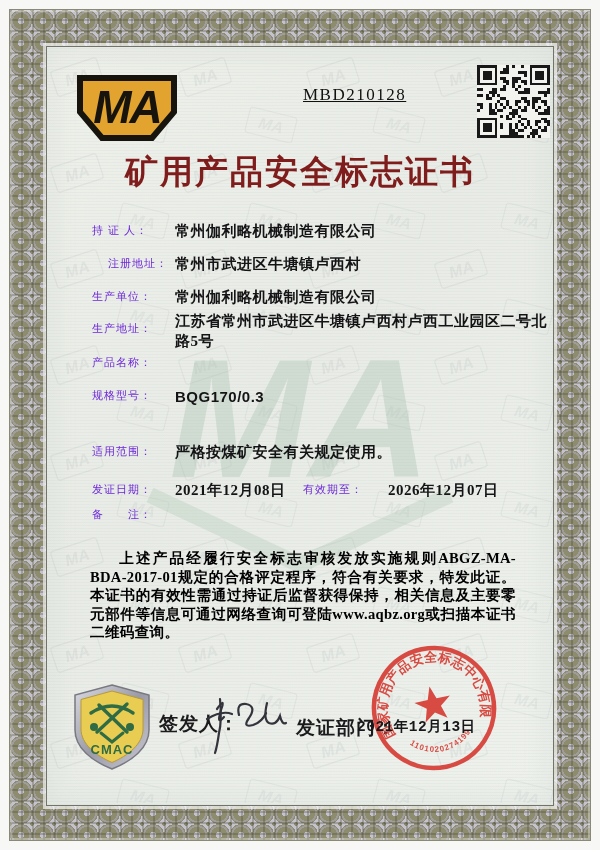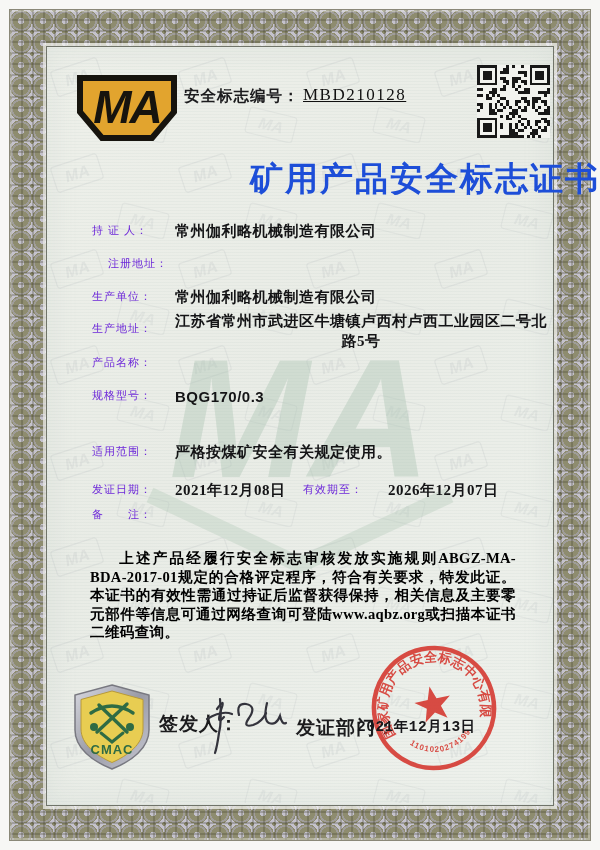--- a/index.html
+++ b/index.html
@@ -18,25 +18,25 @@
   
   .paper{position:absolute;left:46px;top:46px;right:46px;bottom:44px;
     background:
       repeating-linear-gradient(0deg, rgba(170,188,182,.10) 0 1px, rgba(0,0,0,0) 1px 3px),
       linear-gradient(135deg,#eef0ea 0%,#e9ece6 45%,#eef1ec 100%);
     border:1px solid #70746a;
     box-shadow:0 0 0 3px rgba(250,250,248,.7), inset 0 0 30px rgba(160,175,170,.18);}
 
   .abs{position:absolute;}
   .lbl{font-family:"Liberation Sans","DejaVu Sans",sans-serif;font-size:11px;color:#6d28d9;letter-spacing:1px;}
-  .val{font-weight:bold;font-size:15px;color:#141416;letter-spacing:.5px;line-height:1.3;text-align:center;}
+  .val{font-weight:bold;font-size:15px;color:#141416;letter-spacing:.5px;line-height:1.3;}
 
   .header-label{font-size:15.5px;font-weight:bold;color:#1c1c1e;letter-spacing:1px;}
   .header-num{font-size:17px;color:#111;letter-spacing:1.5px;text-decoration:underline;}
-  .title{left:0;right:0;top:157px;text-align:right;font-size:33px;font-weight:bold;color:#1d4ed8;letter-spacing:2px;}
+  .title{left:0;right:0;top:150px;text-align:center;font-size:33px;font-weight:bold;color:#7f1d1d;letter-spacing:2px;}
 
   .statement{left:90px;top:549px;width:426px;font-weight:bold;font-size:14.6px;color:#000000;
     line-height:1.27;text-align:justify;text-indent:2em;letter-spacing:.3px;}
 
   .sign-label{font-size:19px;font-weight:bold;color:#1b1b1d;letter-spacing:1px;}
   .issue-date2{font-size:14.5px;font-weight:bold;color:#17171a;letter-spacing:.5px;}
 
   svg{display:block;}
   .noevt{pointer-events:none;}
 </style>
@@ -67,21 +67,20 @@
       <text x="0" y="40" text-anchor="middle" font-size="168" font-weight="bold" font-style="italic" font-family="'Liberation Sans',sans-serif" fill="#a9c3b1" opacity="0.38">MA</text>
       <path d="M -150 58 L 0 128 L 150 58" fill="none" stroke="#a9c3b1" stroke-width="16" opacity="0.30"></path>
     </g>
   </svg>
 
   <svg class="abs" style="left:76px;top:74px;" width="102" height="68" viewBox="0 0 102 68">
     <path d="M4,4 H98 V38 L76,64 H26 L4,38 Z" fill="#e2a42e" stroke="#17140e" stroke-width="6" stroke-linejoin="miter"></path>
     <text x="51" y="49" text-anchor="middle" font-size="46" font-weight="bold" font-style="italic" font-family="'Liberation Sans',sans-serif" fill="#17140e" letter-spacing="-2">MA</text>
   </svg>
 
-  <div class="abs header-label" style="left:184px;top:86px;">安全标志编号：</div>
   <div class="abs header-num" style="left:303px;top:85px;">MBD210128</div>
 
   <svg class="abs" id="qr" style="left:477px;top:65px;" width="73" height="73" viewBox="0 0 25 25" shape-rendering="crispEdges">
     <rect x="0" y="0" width="25" height="25" fill="#f2f3ef"></rect>
     <g fill="#181818">
       <path d="M0,0h7v7h-7z M1,1v5h5v-5z" fill-rule="evenodd"></path>
       <rect x="2" y="2" width="3" height="3"></rect>
       <path d="M18,0h7v7h-7z M19,1v5h5v-5z" fill-rule="evenodd"></path>
       <rect x="20" y="2" width="3" height="3"></rect>
       <path d="M0,18h7v7h-7z M1,19v5h5v-5z" fill-rule="evenodd"></path>
@@ -262,20 +261,21 @@
         </g>
     </g>
   </svg>
 
   <div class="abs title">矿用产品安全标志证书</div>
 
   <div class="abs lbl" style="left:92px;top:223px;">持 证 人：</div>
   <div class="abs val" style="left:175px;top:222px;">常州伽利略机械制造有限公司</div>
 
   <div class="abs lbl" style="left:108px;top:256px;">注册地址：</div>
+  <div class="abs val" style="left:175px;top:255px;">常州市武进区牛塘镇卢西村</div>
 
   <div class="abs lbl" style="left:92px;top:289px;">生产单位：</div>
   <div class="abs val" style="left:175px;top:288px;">常州伽利略机械制造有限公司</div>
 
   <div class="abs lbl" style="left:92px;top:321px;">生产地址：</div>
   <div class="abs val" style="left:175px;top:312px;width:372px;">江苏省常州市武进区牛塘镇卢西村卢西工业园区二号北路5号</div>
 
   <div class="abs lbl" style="left:92px;top:355px;">产品名称：</div>
 
   <div class="abs lbl" style="left:92px;top:388px;">规格型号：</div>

